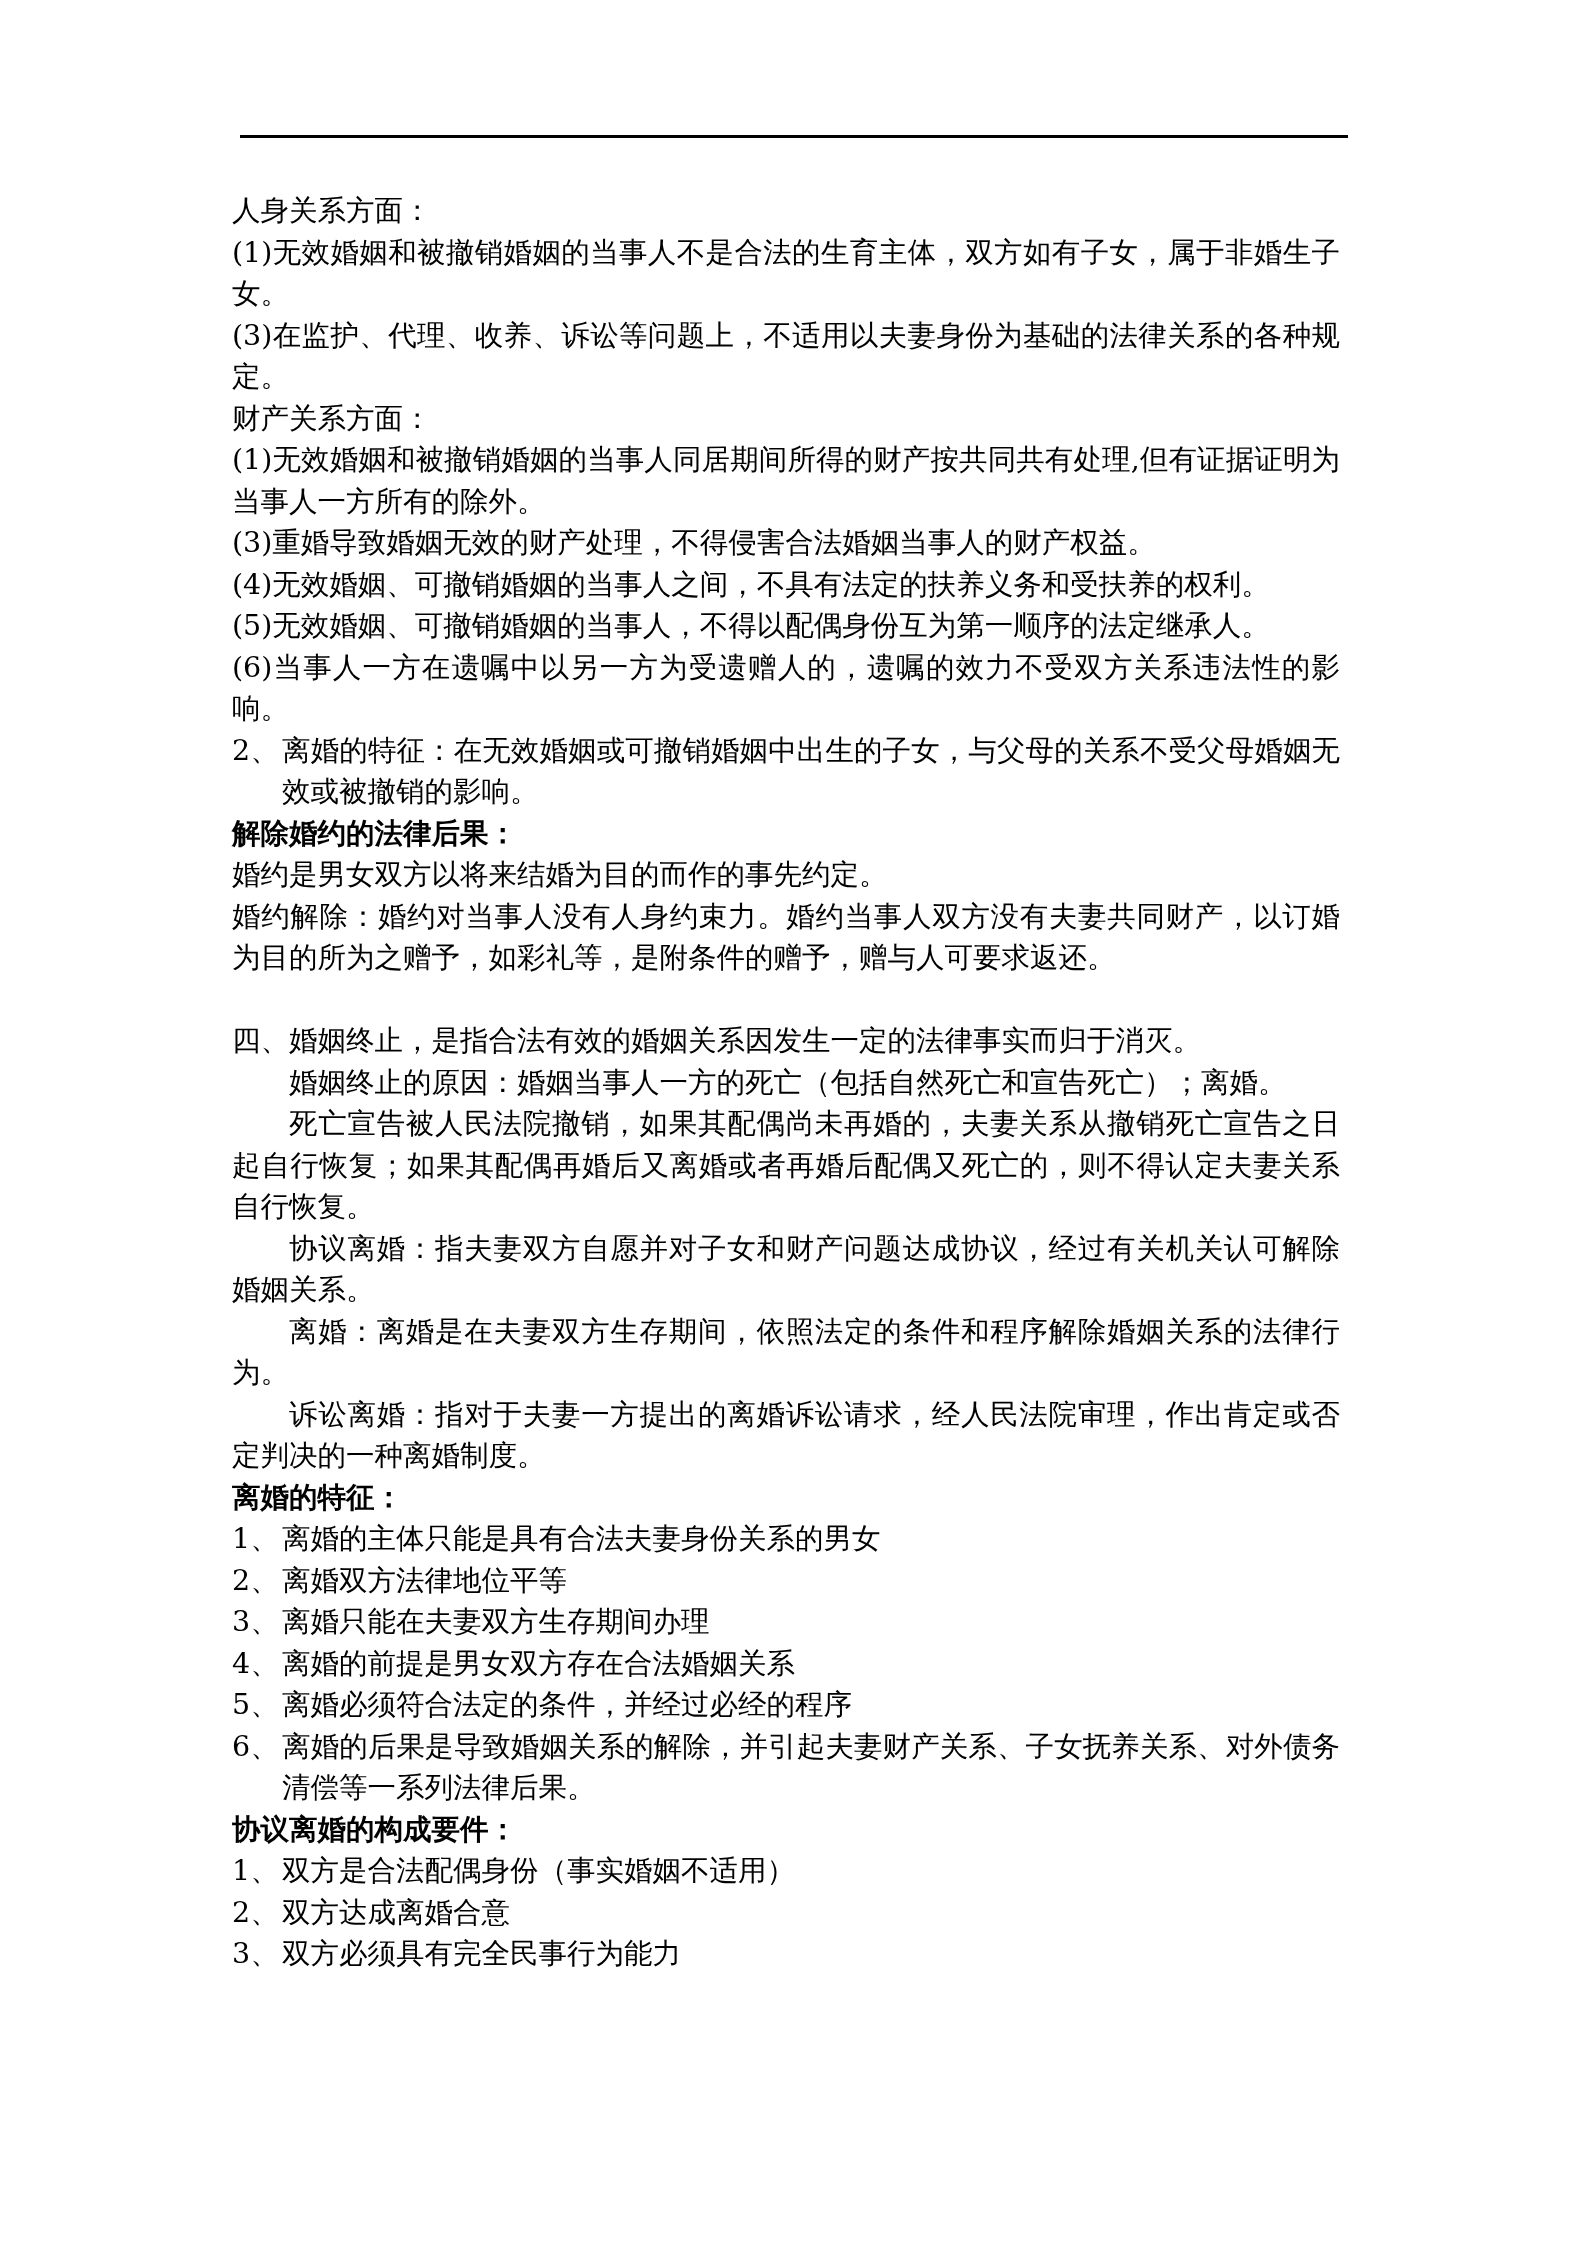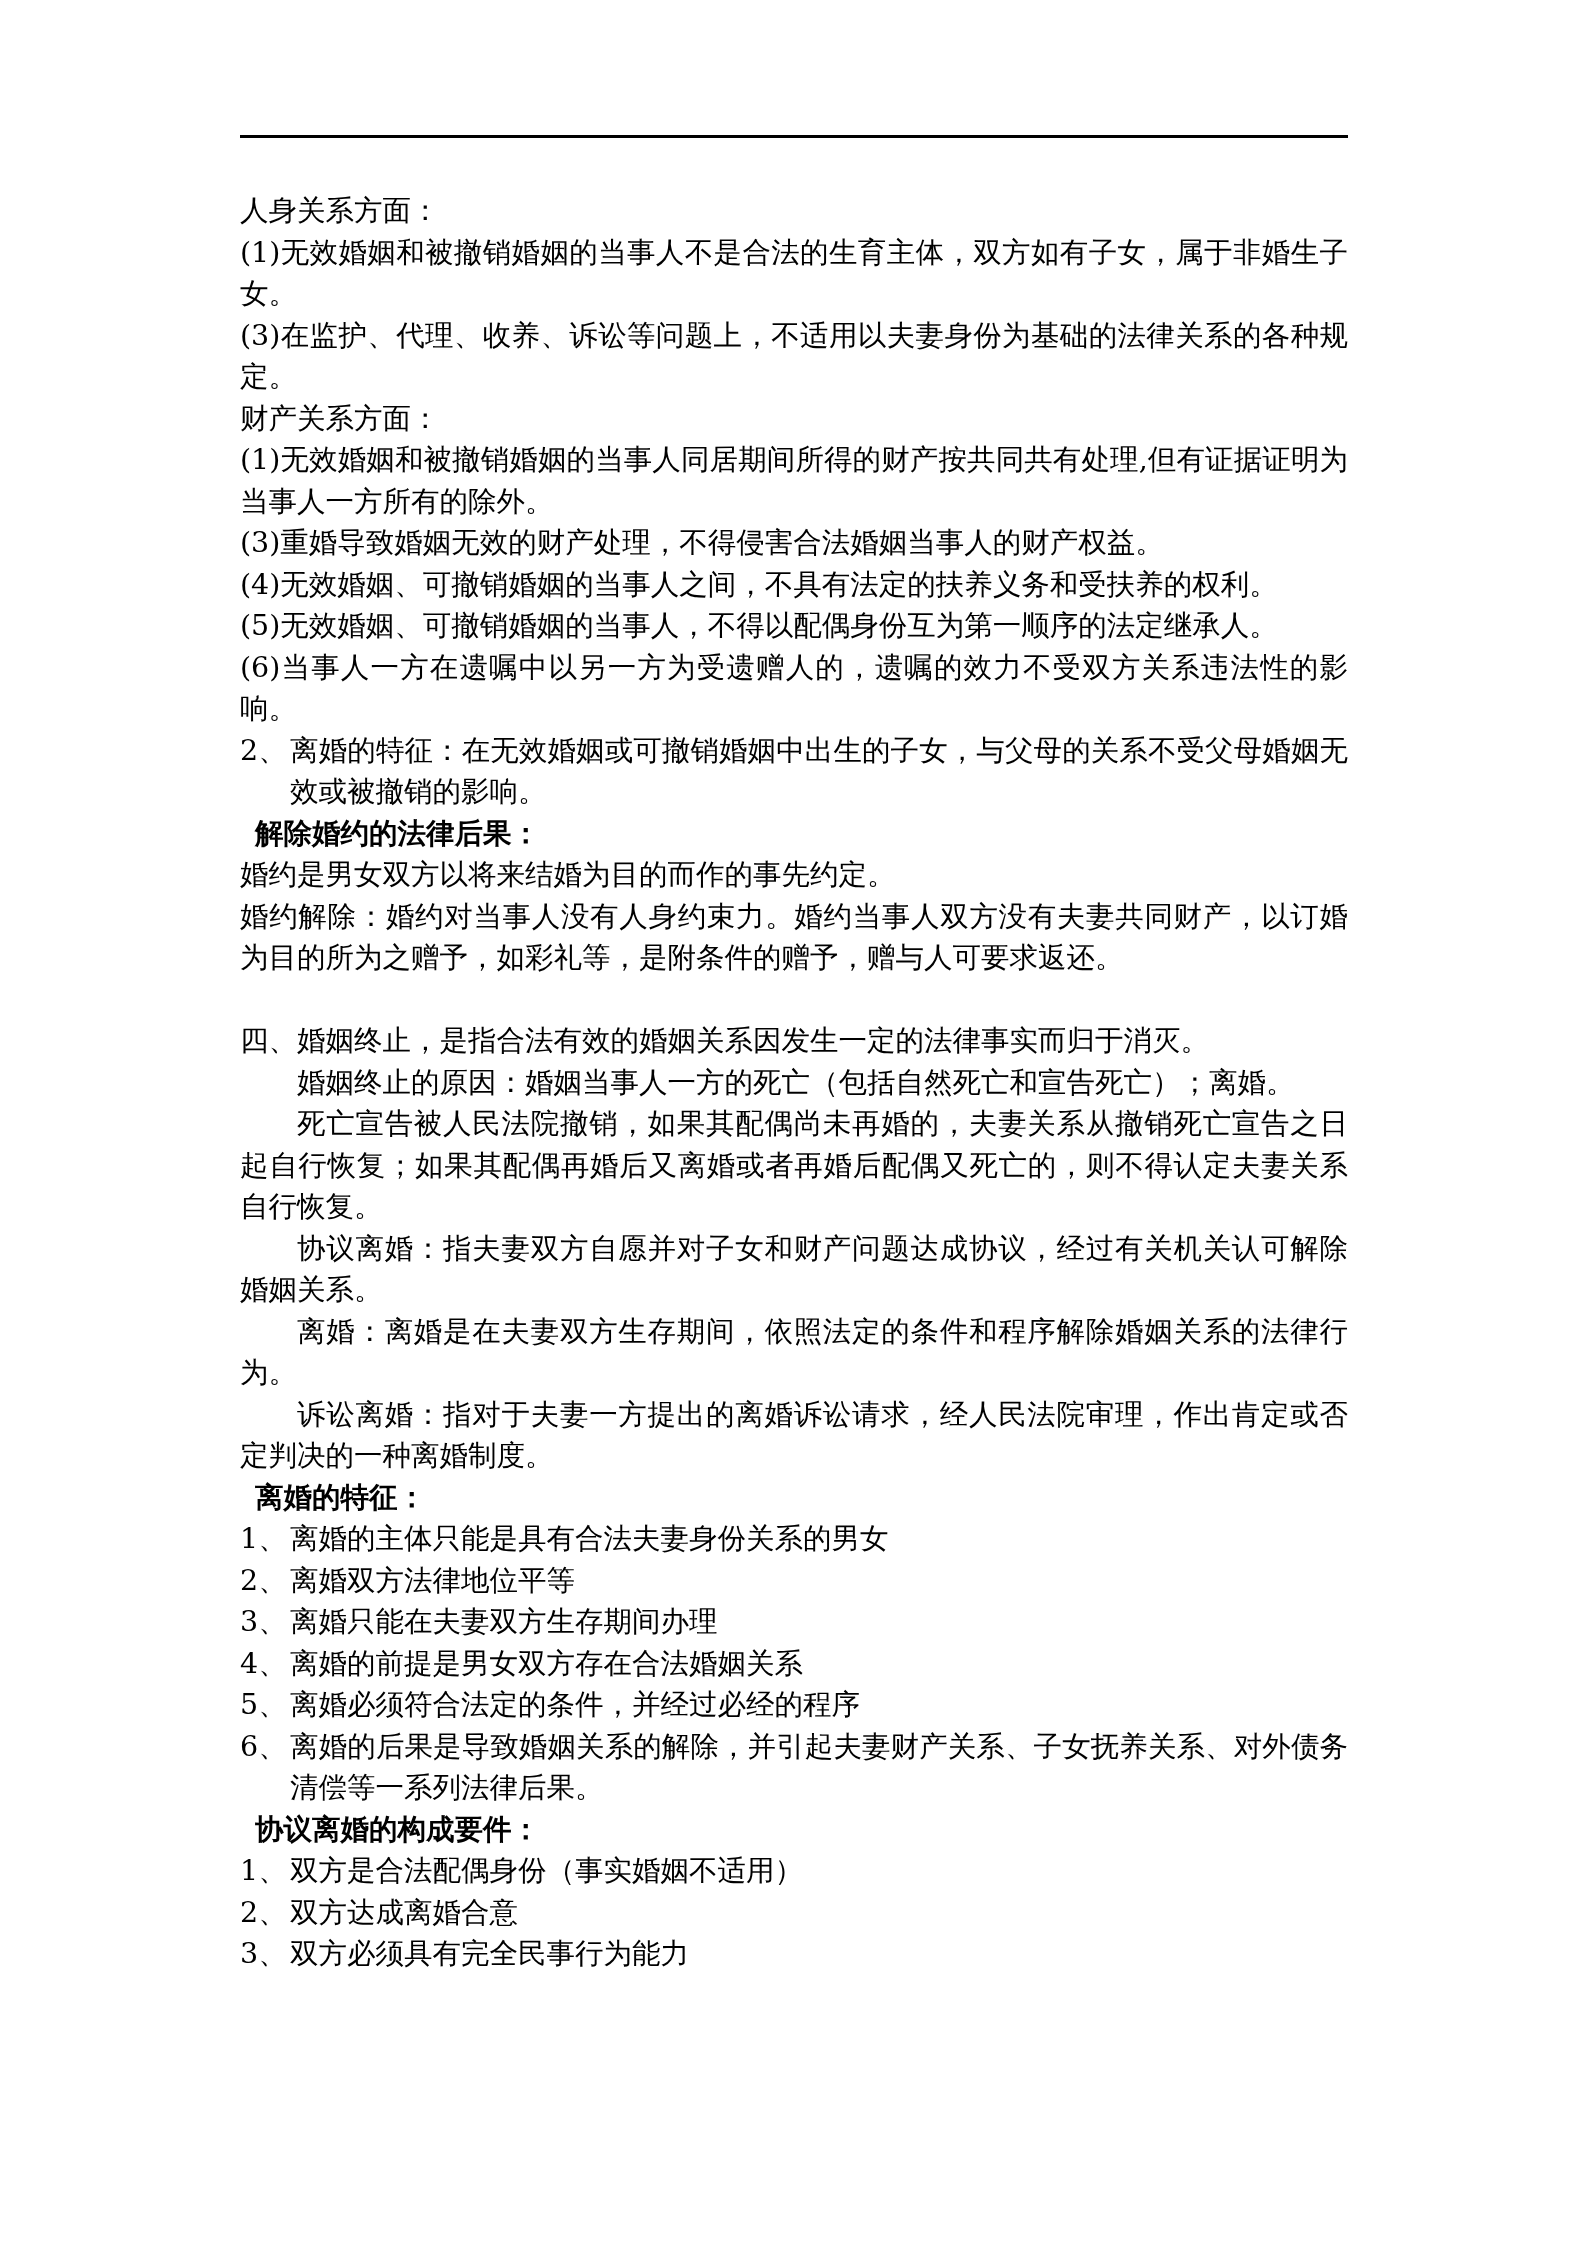--- a/index.html
+++ b/index.html
@@ -19,34 +19,33 @@
   .header-rule {
     position: absolute;
     left: 240px;
     top: 135px;
     width: 1108px;
     height: 3px;
     background: #000000;
   }
   .doc-body {
     position: absolute;
-    left: 240px;
+    left: 232px;
     top: 190px;
     width: 1108px;
     font-size: 28.5px;
     line-height: 41.5px;
     text-align: justify;
   }
   .doc-body p {
     margin: 0;
     padding: 0;
   }
   p.para-heading {
     font-weight: bold;
-    margin-left: 15px;
   }
   p.para-indent {
     text-indent: 2em;
   }
   p.para-numbered {
     padding-left: 50px;
   }
   p.para-numbered .num {
     display: inline-block;
     width: 50px;

